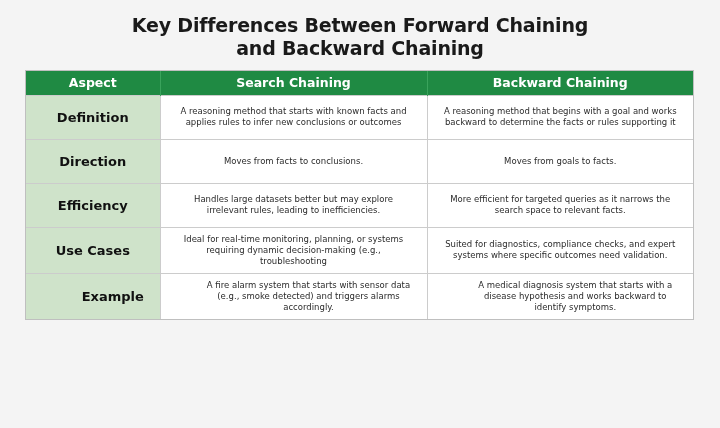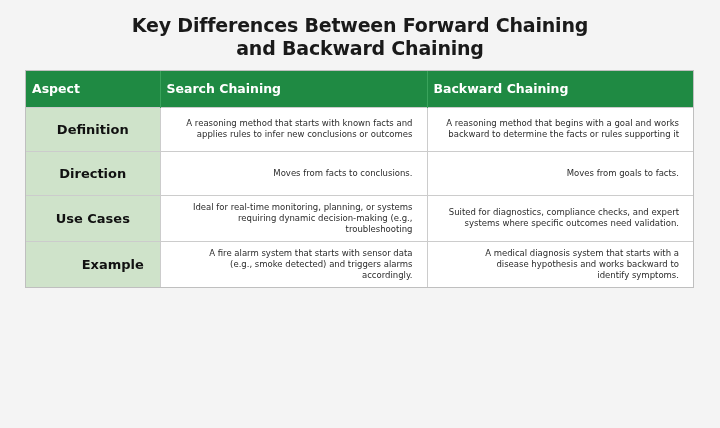--- a/index.html
+++ b/index.html
@@ -47,23 +47,23 @@
   }
   table.cmp col.c-aspect { width: 134px; }
   table.cmp col.c-fwd { width: 267px; }
   table.cmp col.c-bwd { width: 266px; }
 
   thead th {
     background: #1f8a43;
     color: #ffffff;
     font-size: 12.5px;
     font-weight: bold;
-    height: 36px;
+    height: 24px;
     padding: 0 6px;
-    text-align: left;
+    text-align: center;
     vertical-align: middle;
     border-right: 1px solid #3aa35c;
     box-sizing: border-box;
   }
   thead th:last-child { border-right: none; }
 
   tbody td {
     border-top: 1px solid #cccccc;
     border-right: 1px solid #cccccc;
     vertical-align: middle;
@@ -78,21 +78,20 @@
     font-size: 13px;
     font-weight: bold;
     padding: 4px 4px;
   }
   td.desc {
     background: #ffffff;
     color: #2b2b2b;
     font-size: 8.5px;
     line-height: 11px;
     padding: 6px 14px;
-    text-align: right;
   }
   tbody tr.r-definition td { height: 44px; }
   tbody tr.r-direction td { height: 44px; }
   tbody tr.r-approach td { height: 44px; }
   tbody tr.r-efficiency td { height: 44px; }
   tbody tr.r-usecases td { height: 44px; }
   tbody tr.r-search td { height: 41px; }
   tbody tr.r-example td { height: 32px; padding-left: 44px; }
 </style>
 </head>
@@ -123,20 +122,25 @@
         <tr class="r-definition">
           <td class="aspect">Definition</td>
           <td class="desc">A reasoning method that starts with known facts and applies rules to infer new conclusions or outcomes</td>
           <td class="desc">A reasoning method that begins with a goal and works backward to determine the facts or rules supporting it</td>
         </tr>
         <tr class="r-direction">
           <td class="aspect">Direction</td>
           <td class="desc">Moves from facts to conclusions.</td>
           <td class="desc">Moves from goals to facts.</td>
         </tr>
+        <tr class="r-efficiency">
+          <td class="aspect">Efficiency</td>
+          <td class="desc">Handles large datasets better but may explore irrelevant rules, leading to inefficiencies.</td>
+          <td class="desc">More efficient for targeted queries as it narrows the search space to relevant facts.</td>
+        </tr>
         <tr class="r-usecases">
           <td class="aspect">Use Cases</td>
           <td class="desc">Ideal for real-time monitoring, planning, or systems requiring dynamic decision-making (e.g., troubleshooting</td>
           <td class="desc">Suited for diagnostics, compliance checks, and expert systems where specific outcomes need validation.</td>
         </tr>
         <tr class="r-example">
           <td class="aspect">Example</td>
           <td class="desc">A fire alarm system that starts with sensor data (e.g., smoke detected) and triggers alarms accordingly.</td>
           <td class="desc">A medical diagnosis system that starts with a disease hypothesis and works backward to identify symptoms.</td>
         </tr>

